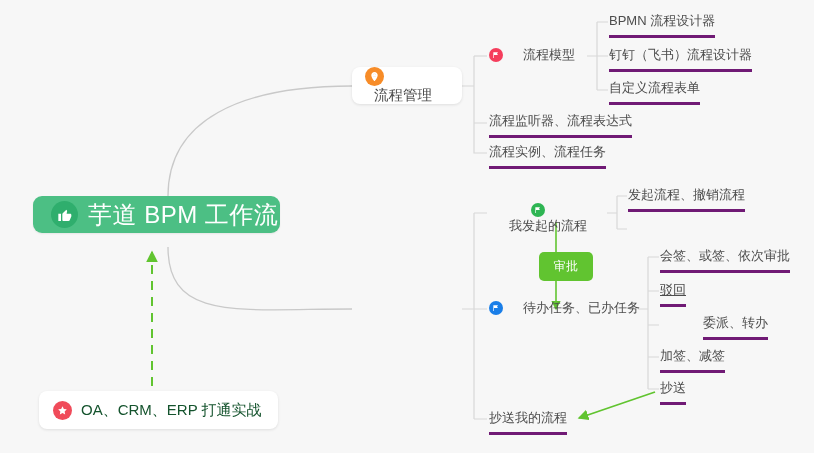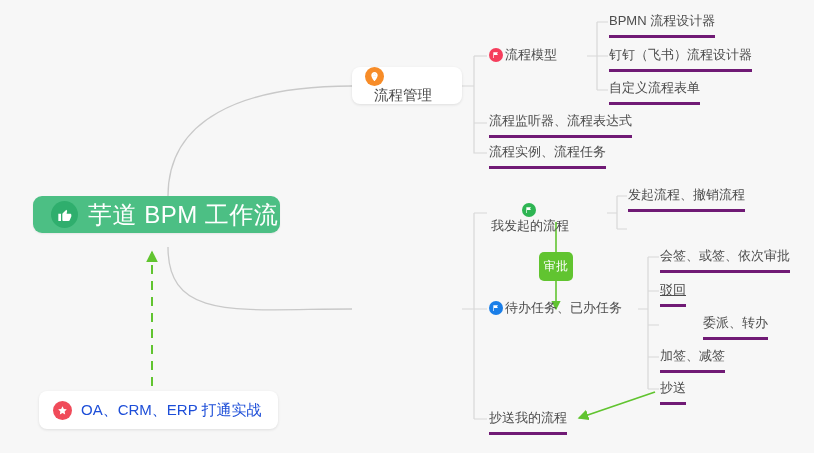--- a/index.html
+++ b/index.html
@@ -76,21 +76,21 @@
   
   .l2 {
     position: absolute;
     display: flex;
     align-items: center;
     white-space: nowrap;
   }
   .l2 .l2-label {
     font-size: 13px;
     color: #4d4d4d;
-    margin-left: 2px;
+    margin-left: 20px;
   }
 
   
   .leaf {
     position: absolute;
     font-size: 13px;
     color: #4d4d4d;
     white-space: nowrap;
     padding-bottom: 5px;
     border-bottom: 3px solid #701a75;
@@ -106,30 +106,30 @@
     border-radius: 8px;
     display: flex;
     align-items: center;
     padding: 0 16px 0 14px;
     box-sizing: border-box;
     box-shadow: 0 1px 3px rgba(0,0,0,0.10);
     white-space: nowrap;
   }
   #callout-oa .pill-label {
     font-size: 15px;
-    color: #1d4ed8;
+    color: #14532d;
     margin-left: 9px;
   }
 
   
   #edge-label-approve {
     position: absolute;
     left: 539px;
     top: 252px;
-    width: 34px;
+    width: 54px;
     height: 29px;
     background: #61c430;
     border-radius: 5px;
     display: flex;
     align-items: center;
     justify-content: center;
     color: #ffffff;
     font-size: 12px;
     letter-spacing: 0.5px;
   }

